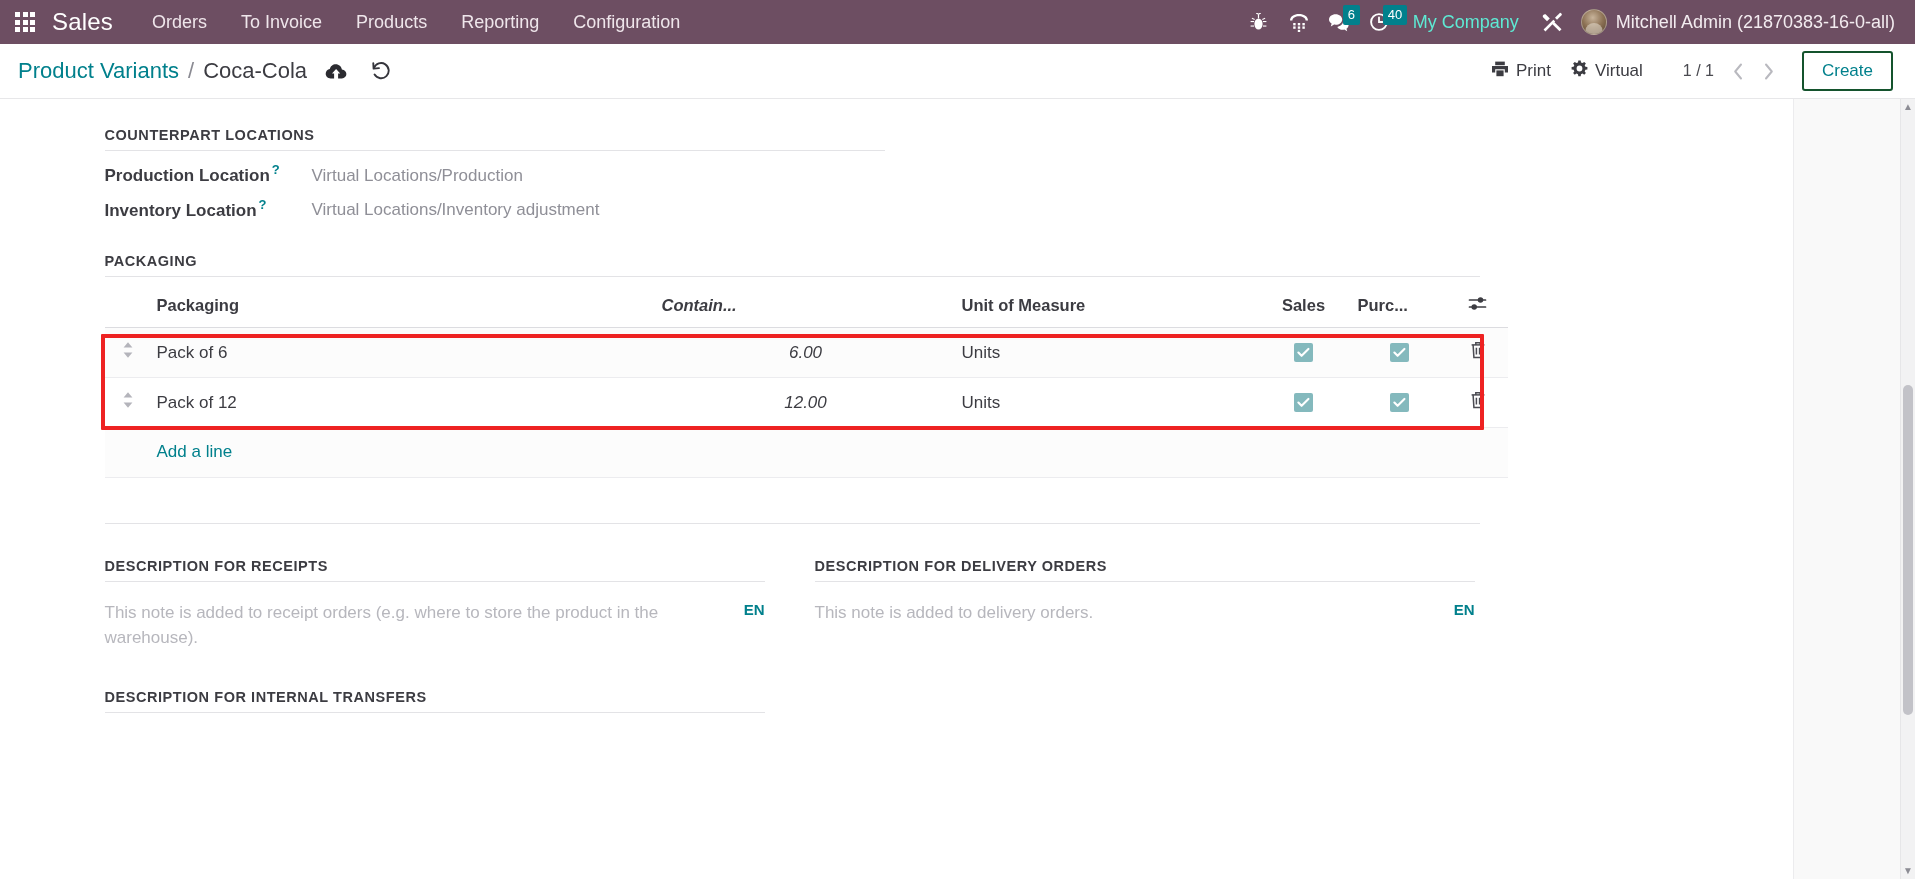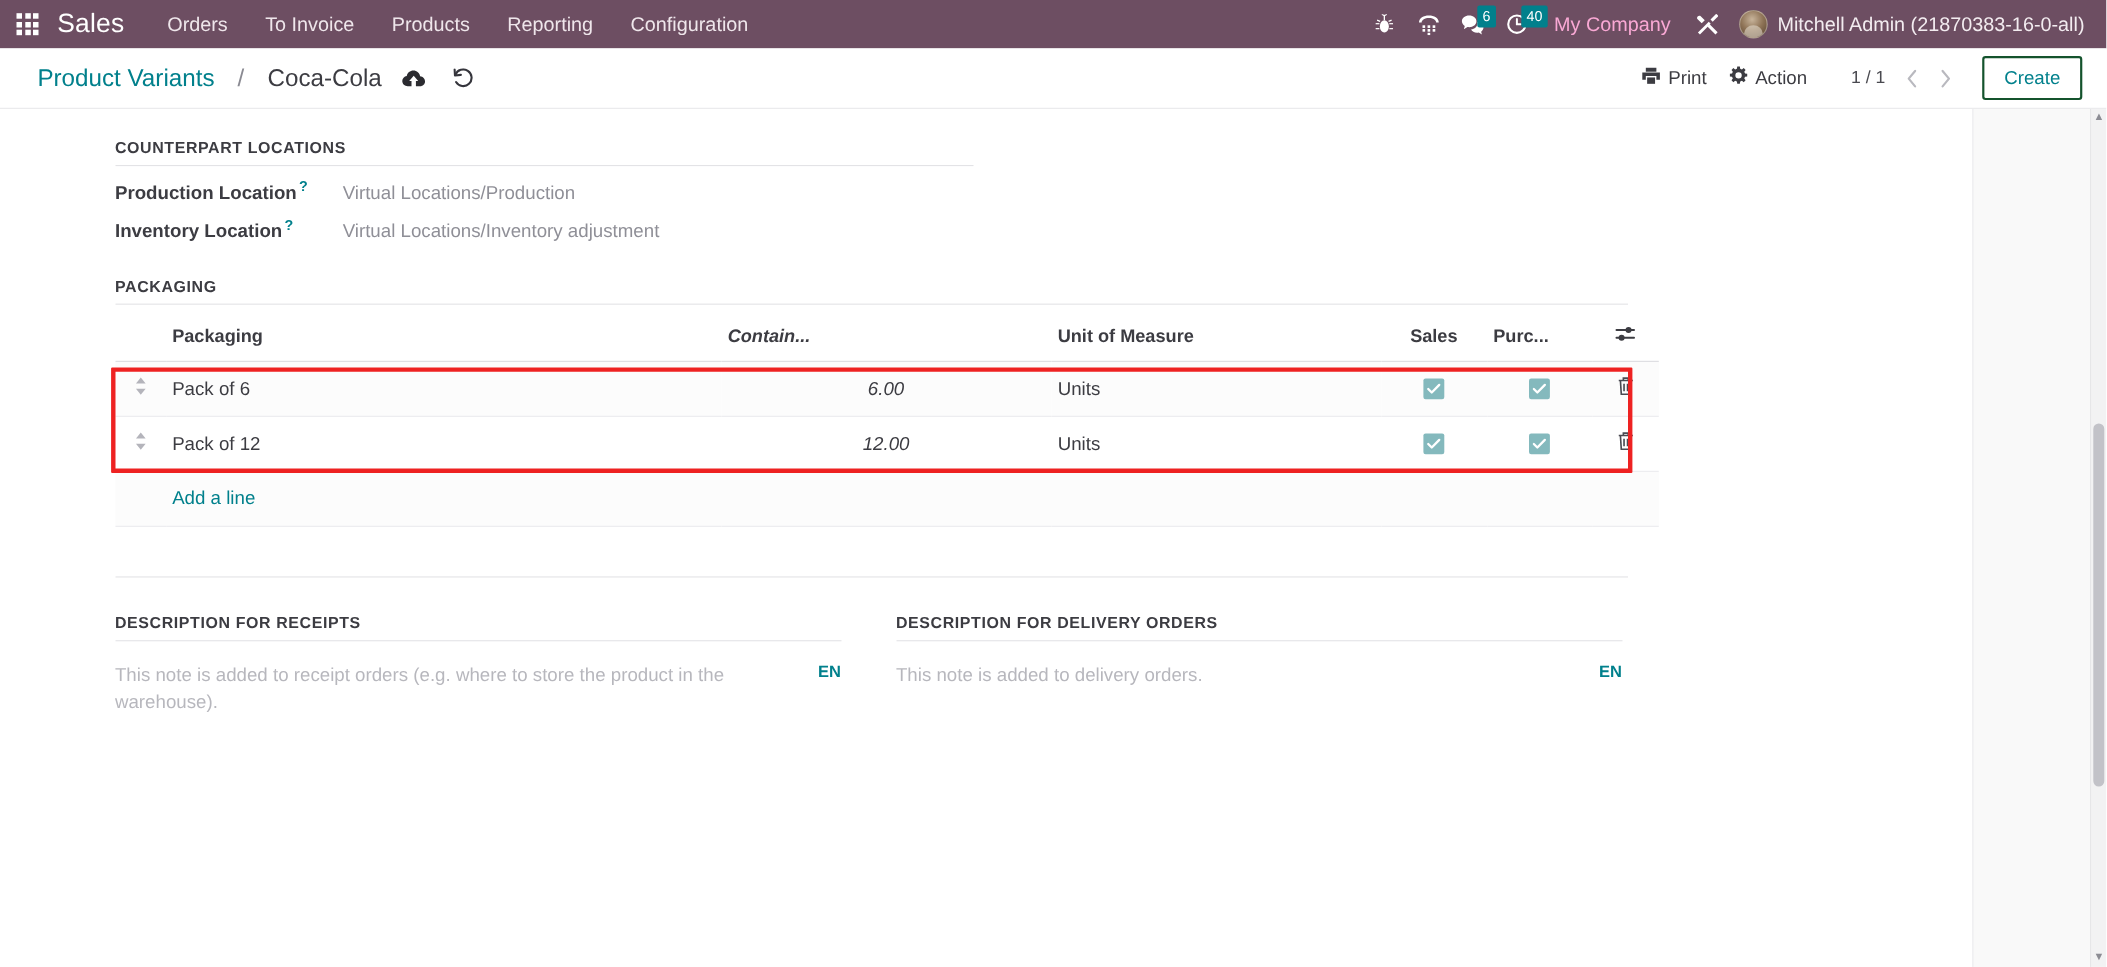--- a/index.html
+++ b/index.html
@@ -60,21 +60,21 @@
     top: 3px; left: 24px;
     background: #01808c;
     color: #fff;
     font-size: 13px;
     line-height: 1;
     padding: 3px 5px 4px;
     border-radius: 2px;
     font-family: "Liberation Sans", sans-serif;
   }
   .company-name {
-    font-size: 18px; color: #f9a8d4;
+    font-size: 18px; color: #5eead4;
     padding: 10px 14px; white-space: nowrap;
   }
   .user-menu {
     display: flex; align-items: center; gap: 9px;
     padding: 4px 6px 4px 8px; white-space: nowrap;
   }
   .avatar {
     width: 26px; height: 26px; border-radius: 50%;
     background: radial-gradient(circle at 45% 32%, #c8b49b 0%, #8e7356 48%, #54402e 100%);
     border: 1px solid rgba(255,255,255,.35);
@@ -88,21 +88,21 @@
   .user-name { font-size: 18px; color: #f3ecf0; }
 
   
   .control-panel {
     height: 55px;
     background: #fff;
     border-bottom: 1px solid #e7e7e9;
     display: flex; align-items: center;
     padding: 0 22px 0 18px;
   }
-  .breadcrumb { display: flex; align-items: flex-start; gap: 12px; margin-left: 16px; }
+  .breadcrumb { display: flex; align-items: flex-start; gap: 0; }
   .bc-link {
     font-size: 22px; color: #01808c; font-weight: 400;
   }
   .bc-sep { font-size: 22px; color: #8a8a92; padding: 0 9px; }
   .bc-current { font-size: 22px; color: #3c3c42; }
   .cp-action-icon {
     margin-left: 18px; color: #2b2b30;
     display: inline-flex; align-items: center;
   }
   .cp-action-icon.undo { margin-left: 24px; color: #35353c; }
@@ -427,21 +427,21 @@
     <div class="cp-btn">
       <span>
         <svg width="17" height="17" viewBox="0 0 17 17" fill="#3c3c42">
           <path d="M8.5 5.6 A2.9 2.9 0 1 0 8.5 11.4 A2.9 2.9 0 1 0 8.5 5.6 Z
                    M7.3 0.4 L9.7 0.4 L10.0 2.4 L11.6 3.1 L13.2 1.9 L14.9 3.6 L13.7 5.2 L14.4 6.8 L16.4 7.1 L16.4 9.5
                    L14.4 9.8 L13.7 11.4 L14.9 13.0 L13.2 14.7 L11.6 13.5 L10.0 14.2 L9.7 16.2 L7.3 16.2
                    L7.0 14.2 L5.4 13.5 L3.8 14.7 L2.1 13.0 L3.3 11.4 L2.6 9.8 L0.6 9.5 L0.6 7.1
                    L2.6 6.8 L3.3 5.2 L2.1 3.6 L3.8 1.9 L5.4 3.1 L7.0 2.4 Z"></path>
         </svg>
       </span>
-      <span>Action</span>
+      <span>Virtual</span>
     </div>
 
     <div class="pager">
       <span class="pager-count">1 / 1</span>
       <span class="pager-arrow">
         <svg width="11" height="17" viewBox="0 0 11 17" fill="none" stroke="#b9b9bf" stroke-width="2">
           <path d="M8 1.5 L2.2 8.5 L8 15.5" stroke-linecap="round" stroke-linejoin="round"></path>
         </svg>
       </span>
       <span class="pager-arrow">
@@ -607,20 +607,23 @@
 
           <div class="desc-col">
             <div class="group-title">DESCRIPTION FOR DELIVERY ORDERS</div>
             <div class="desc-body">
               <div class="desc-text">This note is added to delivery orders.</div>
               <div class="lang-tag">EN</div>
             </div>
           </div>
         </div>
 
+        <div class="desc-internal">
+          <div class="group-title">DESCRIPTION FOR INTERNAL TRANSFERS</div>
+        </div>
 
       </div>
     </div>
 
     <div class="right-gutter"></div>
 
     <div class="vscroll-track">
       <div class="vscroll-arrow" style="top:3px">▲</div>
       <div class="vscroll-thumb"></div>
       <div class="vscroll-arrow" style="bottom:3px">▼</div>

